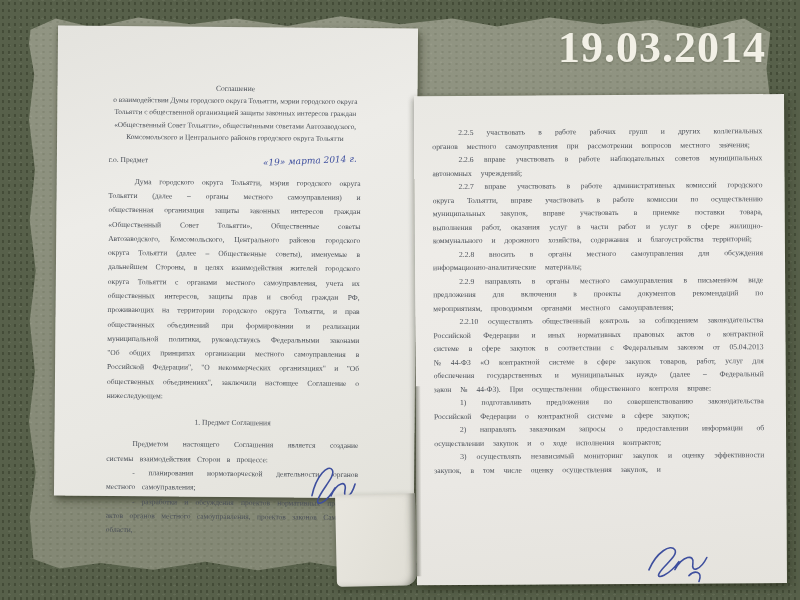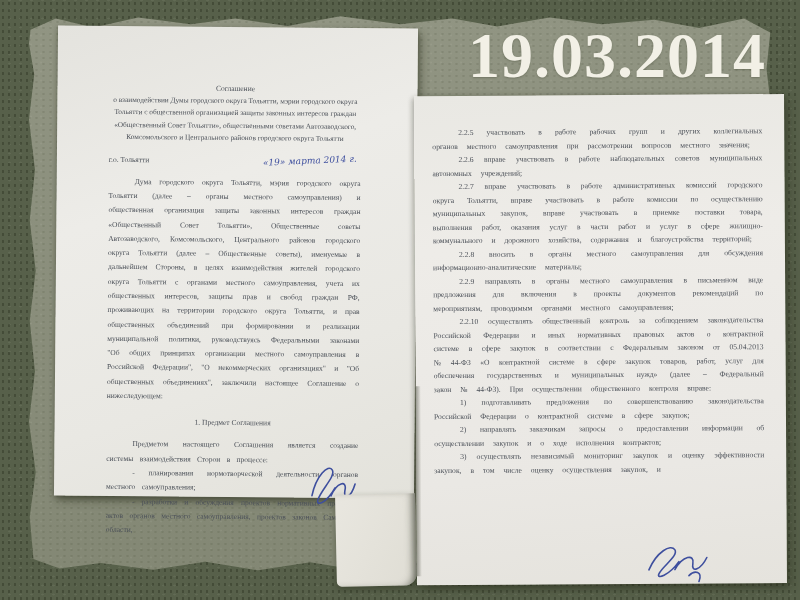--- a/index.html
+++ b/index.html
@@ -12,22 +12,22 @@
     background-position:0 0, 4px 5px;
     font-family:"Liberation Serif", serif;}
   .panel{position:absolute;left:26px;top:13px;width:748px;height:560px;
     background-color:#8b8f7c;
     background-image:
       radial-gradient(rgba(55,65,40,.14) 1px, transparent 1.4px),
       radial-gradient(rgba(255,255,250,.06) 1px, transparent 1.3px),
       linear-gradient(180deg, rgba(255,255,255,.05), rgba(40,48,28,.08));
     background-size:7px 6px, 10px 9px, 100% 100%;
     clip-path:polygon(0.6% 3%,4% 1%,9% 2.6%,15% .8%,22% 2%,28% 1%,35% 2.3%,42% .6%,50% 2%,57% 1%,63% 2.4%,70% .8%,77% 2%,84% 1.2%,90% 2.7%,96% 1%,99.5% 3.5%,99% 10%,99.7% 18%,98.8% 28%,99.8% 38%,99% 48%,99.7% 58%,99% 68%,99.8% 78%,99% 87%,99.6% 94%,98.5% 98.5%,93% 97.4%,87% 99.4%,80% 97.8%,73% 99.6%,66% 98%,59% 99.7%,52% 98.2%,45% 99.6%,38% 98.1%,31% 99.5%,24% 98%,17% 99.4%,10% 98.2%,4.5% 99.2%,1% 97.5%,.5% 90%,1.3% 82%,.4% 73%,1.2% 64%,.5% 55%,1.3% 46%,.5% 37%,1.2% 28%,.4% 19%,1.1% 11%,.4% 5.5%);}
-  .slide-date{position:absolute;top:20px;right:34px;width:400px;
-    font-weight:bold;font-size:64px;line-height:72px;text-align:right;
+  .slide-date{position:absolute;top:12px;right:34px;width:400px;
+    font-weight:bold;font-size:44px;line-height:72px;text-align:right;
     letter-spacing:1px;color:#f2f0e6;text-shadow:0 1px 2px rgba(60,65,45,.35);}
   .doc{position:absolute;box-sizing:border-box;color:#4b5058;}
   .doc p{margin:0;text-align:justify;}
   .doc-left{left:56px;top:27px;width:360px;height:470px;
     padding:56px 56px 0 52px;
     background:linear-gradient(160deg,#e4e3de,#edece8 35%,#e9e8e3 70%,#e3e2db);
     box-shadow:3px 5px 9px rgba(35,40,22,.45), 0 2px 4px rgba(35,40,22,.3);
     transform:rotate(.5deg);z-index:2;}
   .doc-title{font-size:7.5px;line-height:12px;text-align:center;}
   .doc-subtitle{font-size:7.3px;line-height:12.4px;text-align:center;}
@@ -65,21 +65,21 @@
 <div class="stage">
 
   <div class="panel"></div>
 
   <div class="slide-date">19.03.2014</div>
 
   <div class="doc doc-left">
     <div class="doc-title">Соглашение</div>
     <div class="doc-subtitle">о взаимодействии Думы городского округа Тольятти, мэрии городского округа Тольятти с общественной организацией защиты законных интересов граждан «Общественный Совет Тольятти», общественными советами Автозаводского, Комсомольского и Центрального районов городского округа Тольятти</div>
     <div class="doc-meta">
-      <span>г.о. Тольятти</span>
+      <span>г.о. Предмет</span>
       <span class="hand-date">«19» марта 2014 г.</span>
     </div>
     <p class="body-l">Дума городского округа Тольятти, мэрия городского округа Тольятти (далее – органы местного самоуправления) и общественная организация защиты законных интересов граждан «Общественный Совет Тольятти», Общественные советы Автозаводского, Комсомольского, Центрального районов городского округа Тольятти (далее – Общественные советы), именуемые в дальнейшем Стороны, в целях взаимодействия жителей городского округа Тольятти с органами местного самоуправления, учета их общественных интересов, защиты прав и свобод граждан РФ, проживающих на территории городского округа Тольятти, и прав общественных объединений при формировании и реализации муниципальной политики, руководствуясь Федеральными законами "Об общих принципах организации местного самоуправления в Российской Федерации", "О некоммерческих организациях" и "Об общественных объединениях", заключили настоящее Соглашение о нижеследующем:</p>
     <div class="sec-heading">1. Предмет Соглашения</div>
     <p class="body-l">Предметом настоящего Соглашения является создание системы взаимодействия Сторон в процессе:</p>
     <p class="dash-l">- планирования нормотворческой деятельности органов местного самоуправления;</p>
     <p class="dash-l">- разработки и обсуждения проектов нормативных правовых актов органов местного самоуправления, проектов законов Самарской области,</p>
     <span class="sig sig-left">
       <svg width="50" height="54" viewBox="0 0 50 54">
         <path d="M6,36 C10,16 22,4 26,10 C30,16 15,30 12,40 C10,47 20,44 29,28 M25,36 C31,22 41,20 39,30 C37,41 45,38 49,24 M33,47 C38,40 45,42 42,52" fill="none" stroke="#3e4f9e" stroke-width="1.6" stroke-linecap="round"></path>

